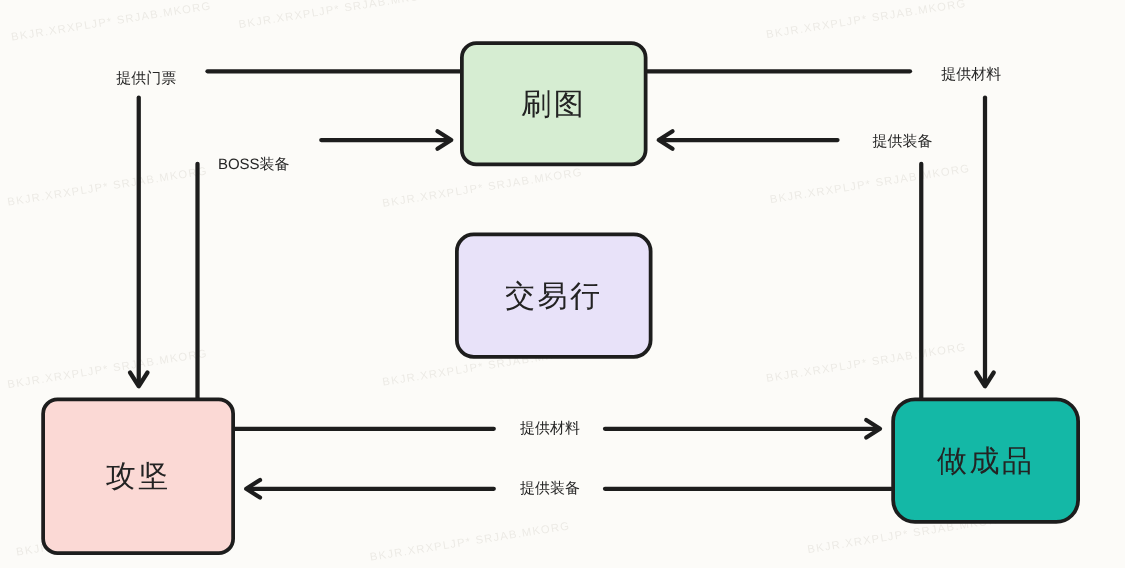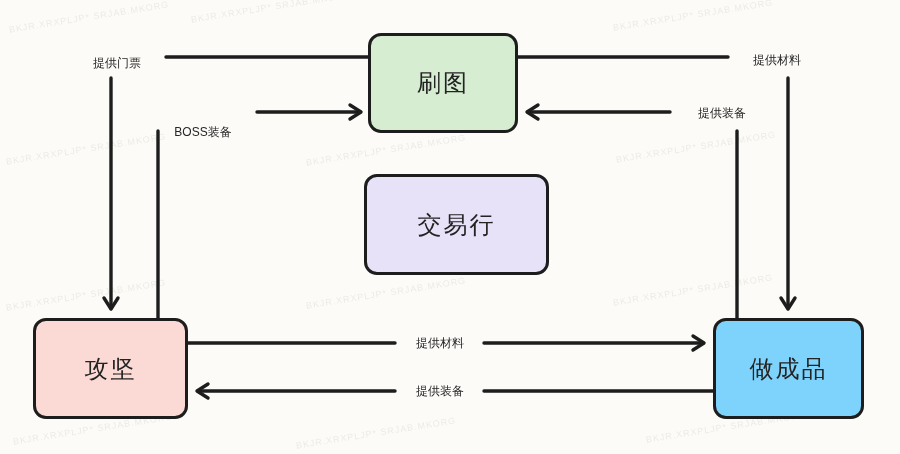--- a/index.html
+++ b/index.html
@@ -12,22 +12,22 @@
   svg.edges{position:absolute;left:0;top:0;width:900px;height:454px;}
   svg.edges path{stroke:#1d1d1d;stroke-width:3.4;fill:none;stroke-linecap:round;}
 
   .node{
     position:absolute;display:flex;align-items:center;justify-content:center;
     border:3px solid #1d1d1d;border-radius:13px;
     font-size:24px;font-weight:500;color:#232323;letter-spacing:2px;
     box-sizing:border-box;
   }
   .n-shuatu      {left:368px;top:33px; width:150px;height:100px;}
-  .n-jiaoyihang  {left:364px;top:174px;width:185px;height:101px;}
-  .n-gongjian    {left:33px; top:318px;width:155px;height:101px;}
+  .n-jiaoyihang  {left:364px;top:186px;width:158px;height:101px;border-radius:15px;}
+  .n-gongjian    {left:33px; top:318px;width:155px;height:126px;}
   .n-zuochengpin {left:713px;top:318px;width:151px;height:101px;}
 
   .edge-label{
     position:absolute;transform:translate(-50%,-50%);
     font-size:12px;font-weight:500;color:#262626;white-space:nowrap;
   }
   .l-tickets      {left:117px;top:63px;}
   .l-boss         {left:203px;top:132px;}
   .l-mat-top      {left:777px;top:60px;}
   .l-equip-top    {left:722px;top:113px;}
@@ -88,21 +88,21 @@
 
   <div class="node n-shuatu" style="background: rgb(214, 237, 210);">
     <span>刷图</span>
   </div>
   <div class="node n-jiaoyihang" style="background: rgb(232, 226, 249);">
     <span>交易行</span>
   </div>
   <div class="node n-gongjian" style="background: rgb(251, 217, 213);">
     <span>攻坚</span>
   </div>
-  <div class="node n-zuochengpin" style="background: #7dd3fc;">
+  <div class="node n-zuochengpin" style="background: #14b8a6; border-radius: 19px;">
     <span>做成品</span>
   </div>
 
   <span class="edge-label l-tickets">提供门票</span>
   <span class="edge-label l-boss">BOSS装备</span>
   <span class="edge-label l-mat-top">提供材料</span>
   <span class="edge-label l-equip-top">提供装备</span>
   <span class="edge-label l-mat-bottom">提供材料</span>
   <span class="edge-label l-equip-bottom">提供装备</span>
 

